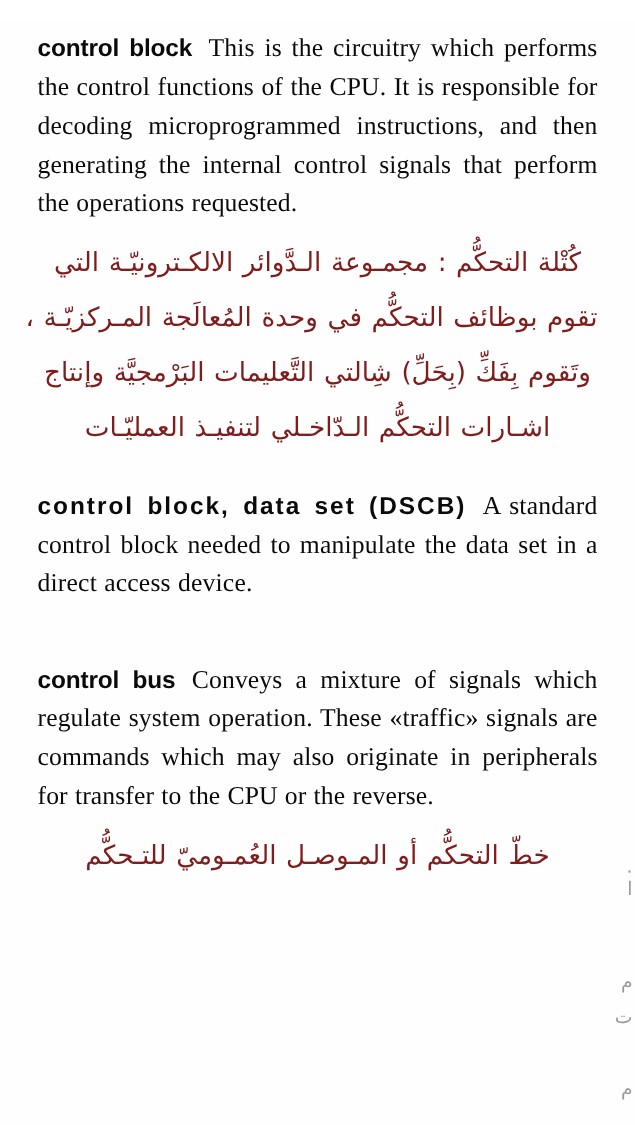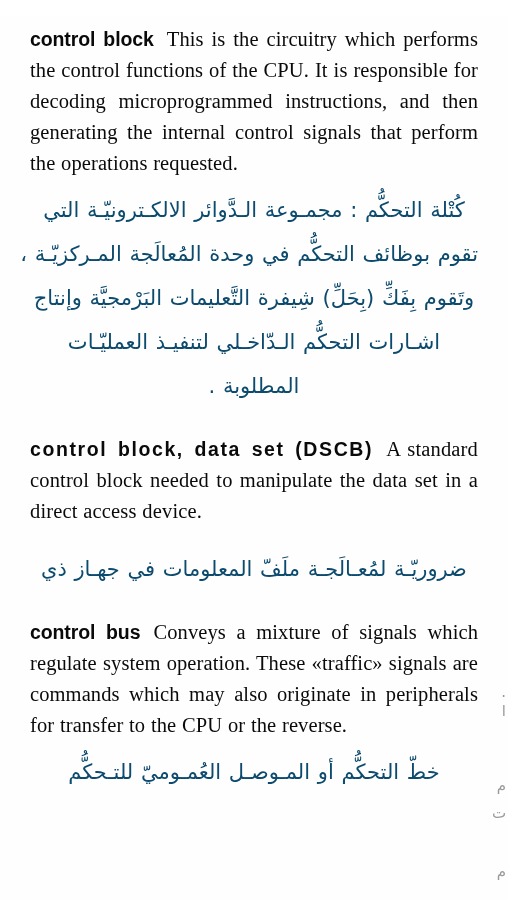--- a/index.html
+++ b/index.html
@@ -63,21 +63,21 @@
   }
 
   
   .arabic {
     direction: rtl;
     text-align: justify;
     text-align-last: center;
     font-family: "DejaVu Sans", "Liberation Sans", sans-serif;
     font-size: 21px;
     line-height: 44px;
-    color: #0c4a6e;
+    color: #7f1d1d;
     word-spacing: 1px;
   }
   .arabic .ar-line {
     display: block;
     white-space: nowrap;
   }
   .ar-right { text-align: right; }
   .ar-center { text-align: left; }
 
   
@@ -104,35 +104,33 @@
 
     <div class="entry entry-1">
       <span class="headword">control block</span><span class="hw-gap"></span><span>This is the circuitry which performs the control functions of the CPU. It is responsible for decoding microprogrammed instructions, and then generating the internal control signals that perform the operations requested.</span>
     </div>
 
     <div class="gap-sm"></div>
 
     <div class="arabic">
       <span class="ar-line ar-right">كُتْلة التحكُّم : مجمـوعة الـدَّوائر الالكـترونيّـة التي</span>
       <span class="ar-line ar-right">تقوم بوظائف التحكُّم في وحدة المُعالَجة المـركزيّـة ،</span>
-      <span class="ar-line ar-right">وتَقوم بِفَكِّ (بِحَلِّ) شِيفرة التَّعليمات البَرْمجيَّة وإنتاج</span>
+      <span class="ar-line ar-right">وتَقوم بِفَكِّ (بِحَلِّ) شِالتي التَّعليمات البَرْمجيَّة وإنتاج</span>
       <span class="ar-line ar-center">اشـارات التحكُّم الـدّاخـلي لتنفيـذ العمليّـات</span>
-      <span class="ar-line" style="text-align:left;">المطلوبة .</span>
     </div>
 
     <div class="gap-lg"></div>
 
     <div class="entry entry-2">
       <span class="headword">control block, data set (DSCB)</span><span class="hw-gap"></span><span>A standard control block needed to manipulate the data set in a direct access device.</span>
     </div>
 
     <div class="gap-md"></div>
 
     <div class="arabic">
-      <span class="ar-line ar-right">ضروريّـة لمُعـالَجـة ملَفّ المعلومات في جهـاز ذي</span>
     </div>
 
     <div class="gap-lg"></div>
 
     <div class="entry entry-3">
       <span class="headword">control bus</span><span class="hw-gap"></span><span>Conveys a mixture of signals which regulate system operation. These «traffic» signals are commands which may also originate in peripherals for transfer to the CPU or the reverse.</span>
     </div>
 
     <div class="gap-sm"></div>
 

